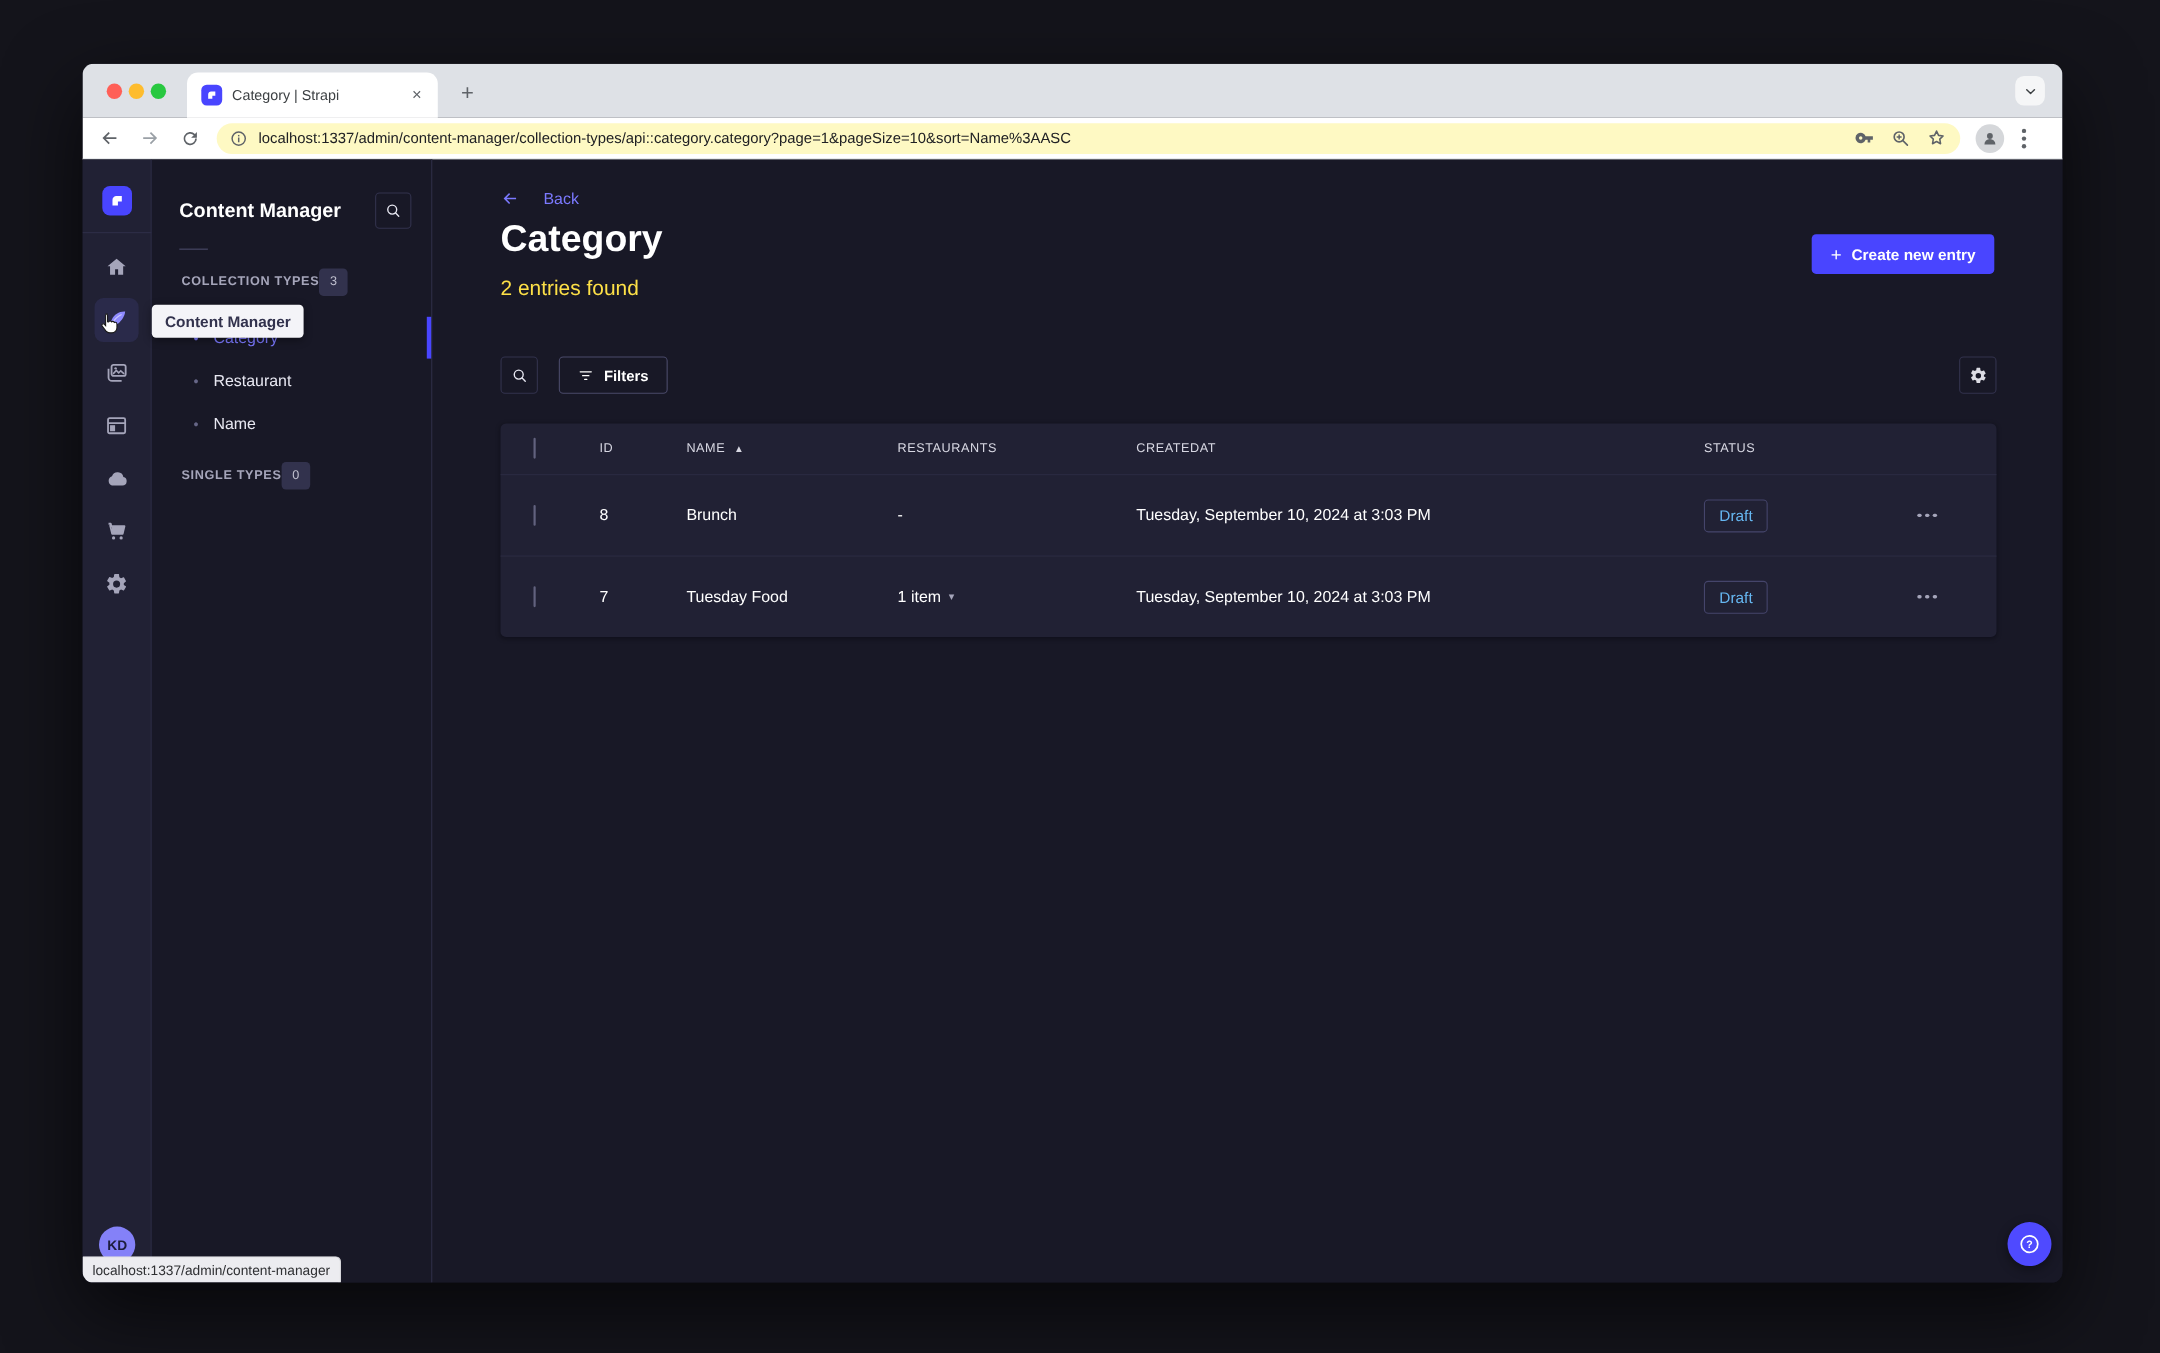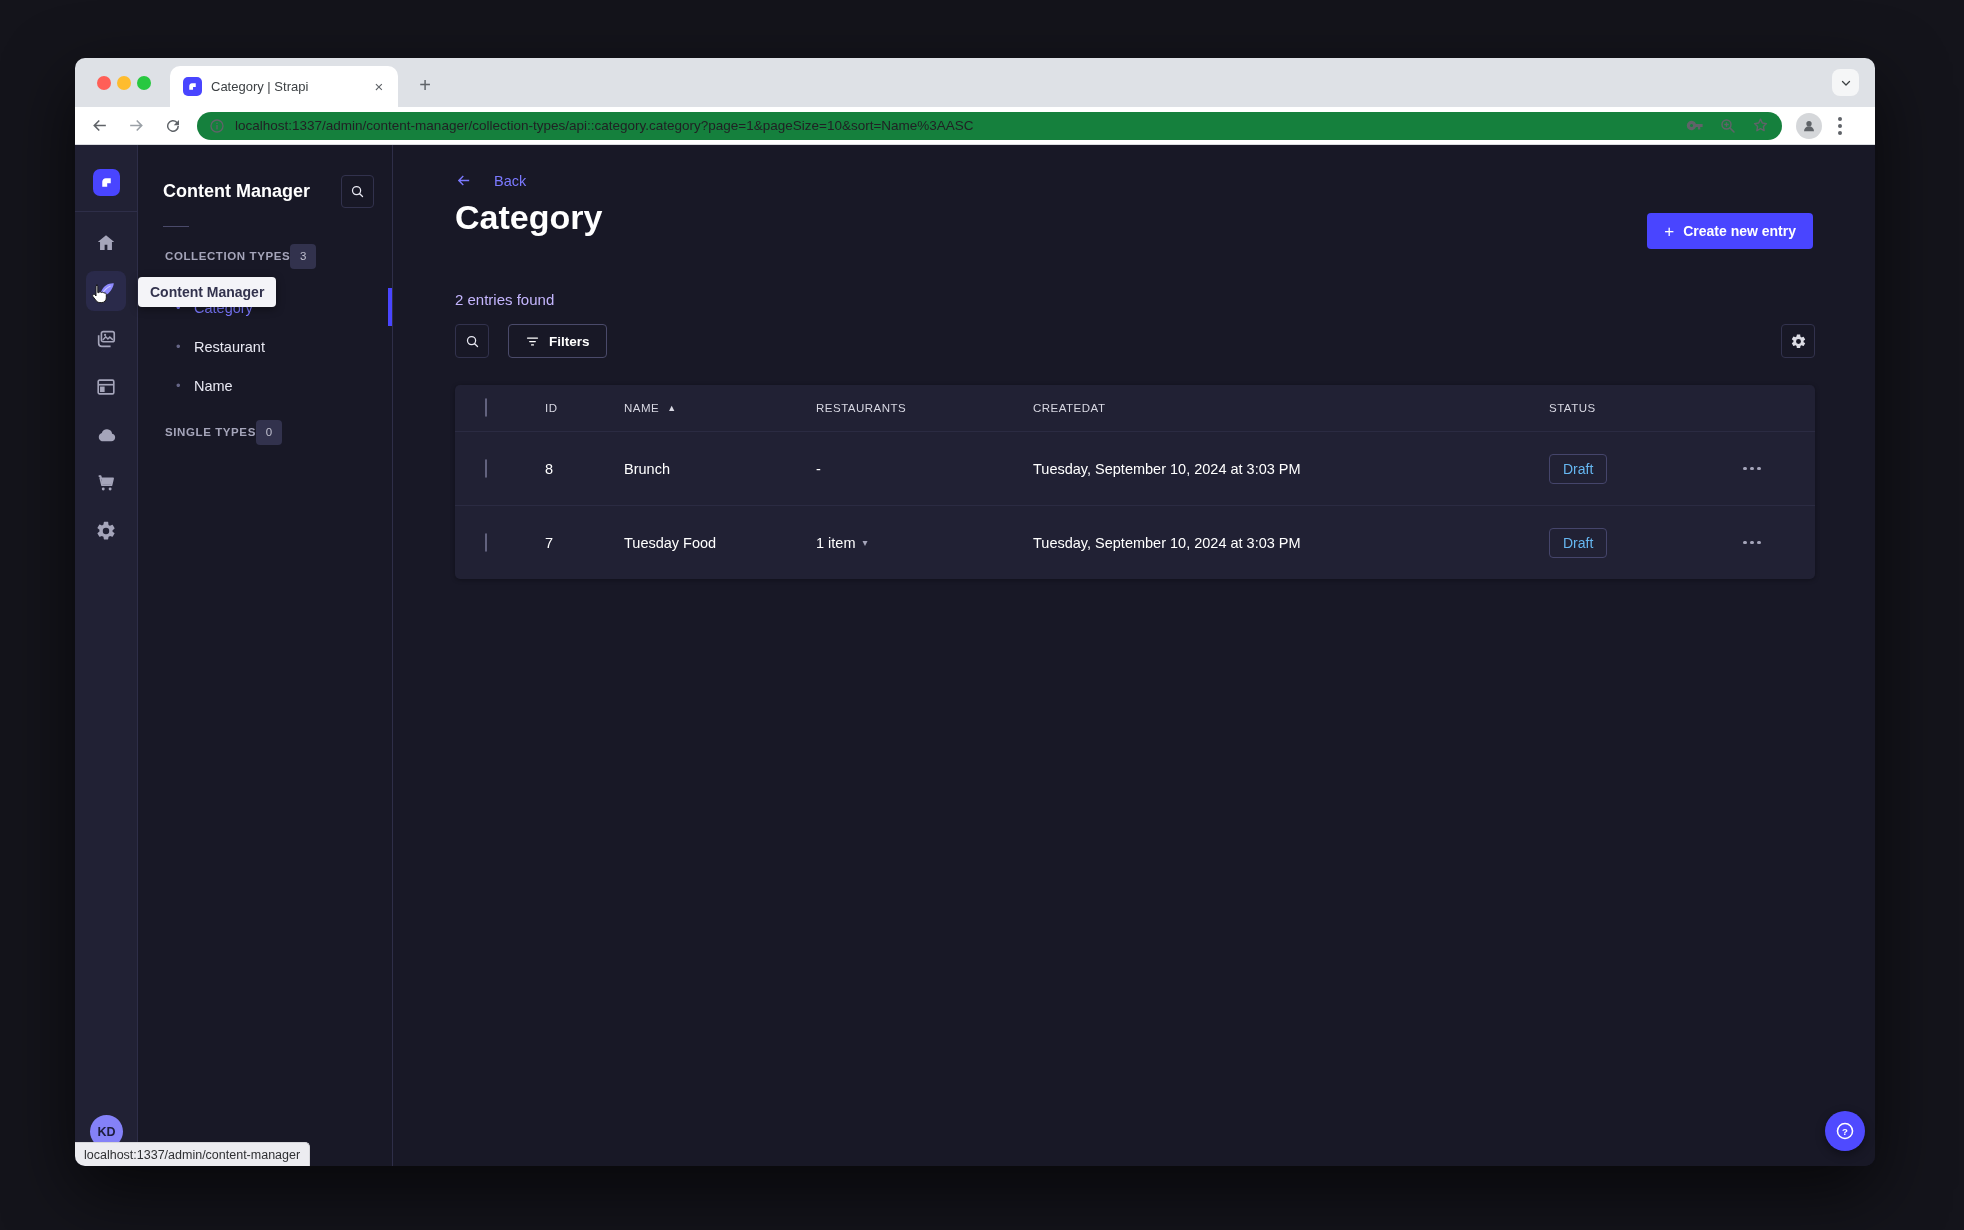--- a/index.html
+++ b/index.html
@@ -34,21 +34,21 @@
   .newtab { position:absolute; left:337px; top:15px; width:26px; height:26px;
     color:#5f6368; font-size:20px; line-height:25px; text-align:center; border-radius:50%; }
   .tab-search-btn { position:absolute; right:16px; top:11px; width:27px; height:27px;
     background:#f5f6f7; border-radius:8px; display:flex; align-items:center; justify-content:center; }
   .toolbar { position:relative; height:38px; background:#ffffff; display:flex; align-items:center;
     border-bottom:1px solid #dadce0; }
   .nav-ico { width:26px; height:26px; display:flex; align-items:center; justify-content:center;
     margin-left:11px; flex:none; }
   .omnibox {
     margin-left:11px; height:28px; flex:1; max-width:1585px;
-    background:#15803d; border-radius:14px; display:flex; align-items:center;
+    background:#fef9c3; border-radius:14px; display:flex; align-items:center;
     padding:0 12px; min-width:0;
   }
   .omni-url { margin-left:10px; font-size:13.5px; color:#202124; white-space:nowrap;
     overflow:hidden; flex:1; }
   .omni-right { display:flex; gap:14px; align-items:center; margin-left:10px; }
   .chrome-avatar { width:26px; height:26px; border-radius:50%; background:#d5d7da;
     margin-left:14px; display:flex; align-items:center; justify-content:center; flex:none; }
   .kebab { margin:0 16px 0 10px; width:16px; text-align:center; color:#5f6368;
     font-size:15px; letter-spacing:0; line-height:6px; flex:none; }
   .kebab i { display:block; width:4px; height:4px; background:#5f6368; border-radius:50%; margin:3px auto; }
@@ -93,21 +93,21 @@
   .cursor { position:absolute; left:13px; top:137px; z-index:60; }
   .statusbar { position:absolute; left:0; bottom:0; height:24px; background:#ececf0;
     border-top:1px solid #d6d6da; border-right:1px solid #d6d6da; border-radius:0 5px 0 0;
     color:#2f3033; font-size:12.5px; display:flex; align-items:center; padding:0 9px;
     z-index:55; white-space:nowrap; }
   
   .main { flex:1; position:relative; }
   .back-row { position:absolute; left:62px; top:27px; display:flex; align-items:center; gap:22px; }
   .back-label { color:#7b79ff; font-size:14.5px; font-weight:500; }
   .page-title { position:absolute; left:62px; top:53px; font-size:34px; font-weight:700; color:#ffffff; }
-  .page-subtitle { position:absolute; left:62px; top:107px; font-size:15px; color:#c4b5fd;margin-top:39px; }
+  .page-subtitle { position:absolute; left:62px; top:107px; font-size:19px; color:#fde047; }
   .create-btn { position:absolute; right:62px; top:68px; height:36px; background:#4945ff;
     border-radius:4px; display:flex; align-items:center; gap:9px; padding:0 17px;
     color:#ffffff; font-size:14px; font-weight:600; }
   .plus { font-size:17px; font-weight:400; line-height:1; }
   .filter-row { position:absolute; left:62px; right:60px; top:179px; display:flex; align-items:flex-end; }
   .icon-btn { width:34px; height:34px; border:1px solid #32324d; border-radius:4px;
     display:flex; align-items:center; justify-content:center; }
   .filters-btn { margin-left:19px; height:34px; border:1px solid #4a4a6a; border-radius:4px;
     display:flex; align-items:center; gap:9px; padding:0 16px; color:#ffffff;
     font-size:13.5px; font-weight:600; }

